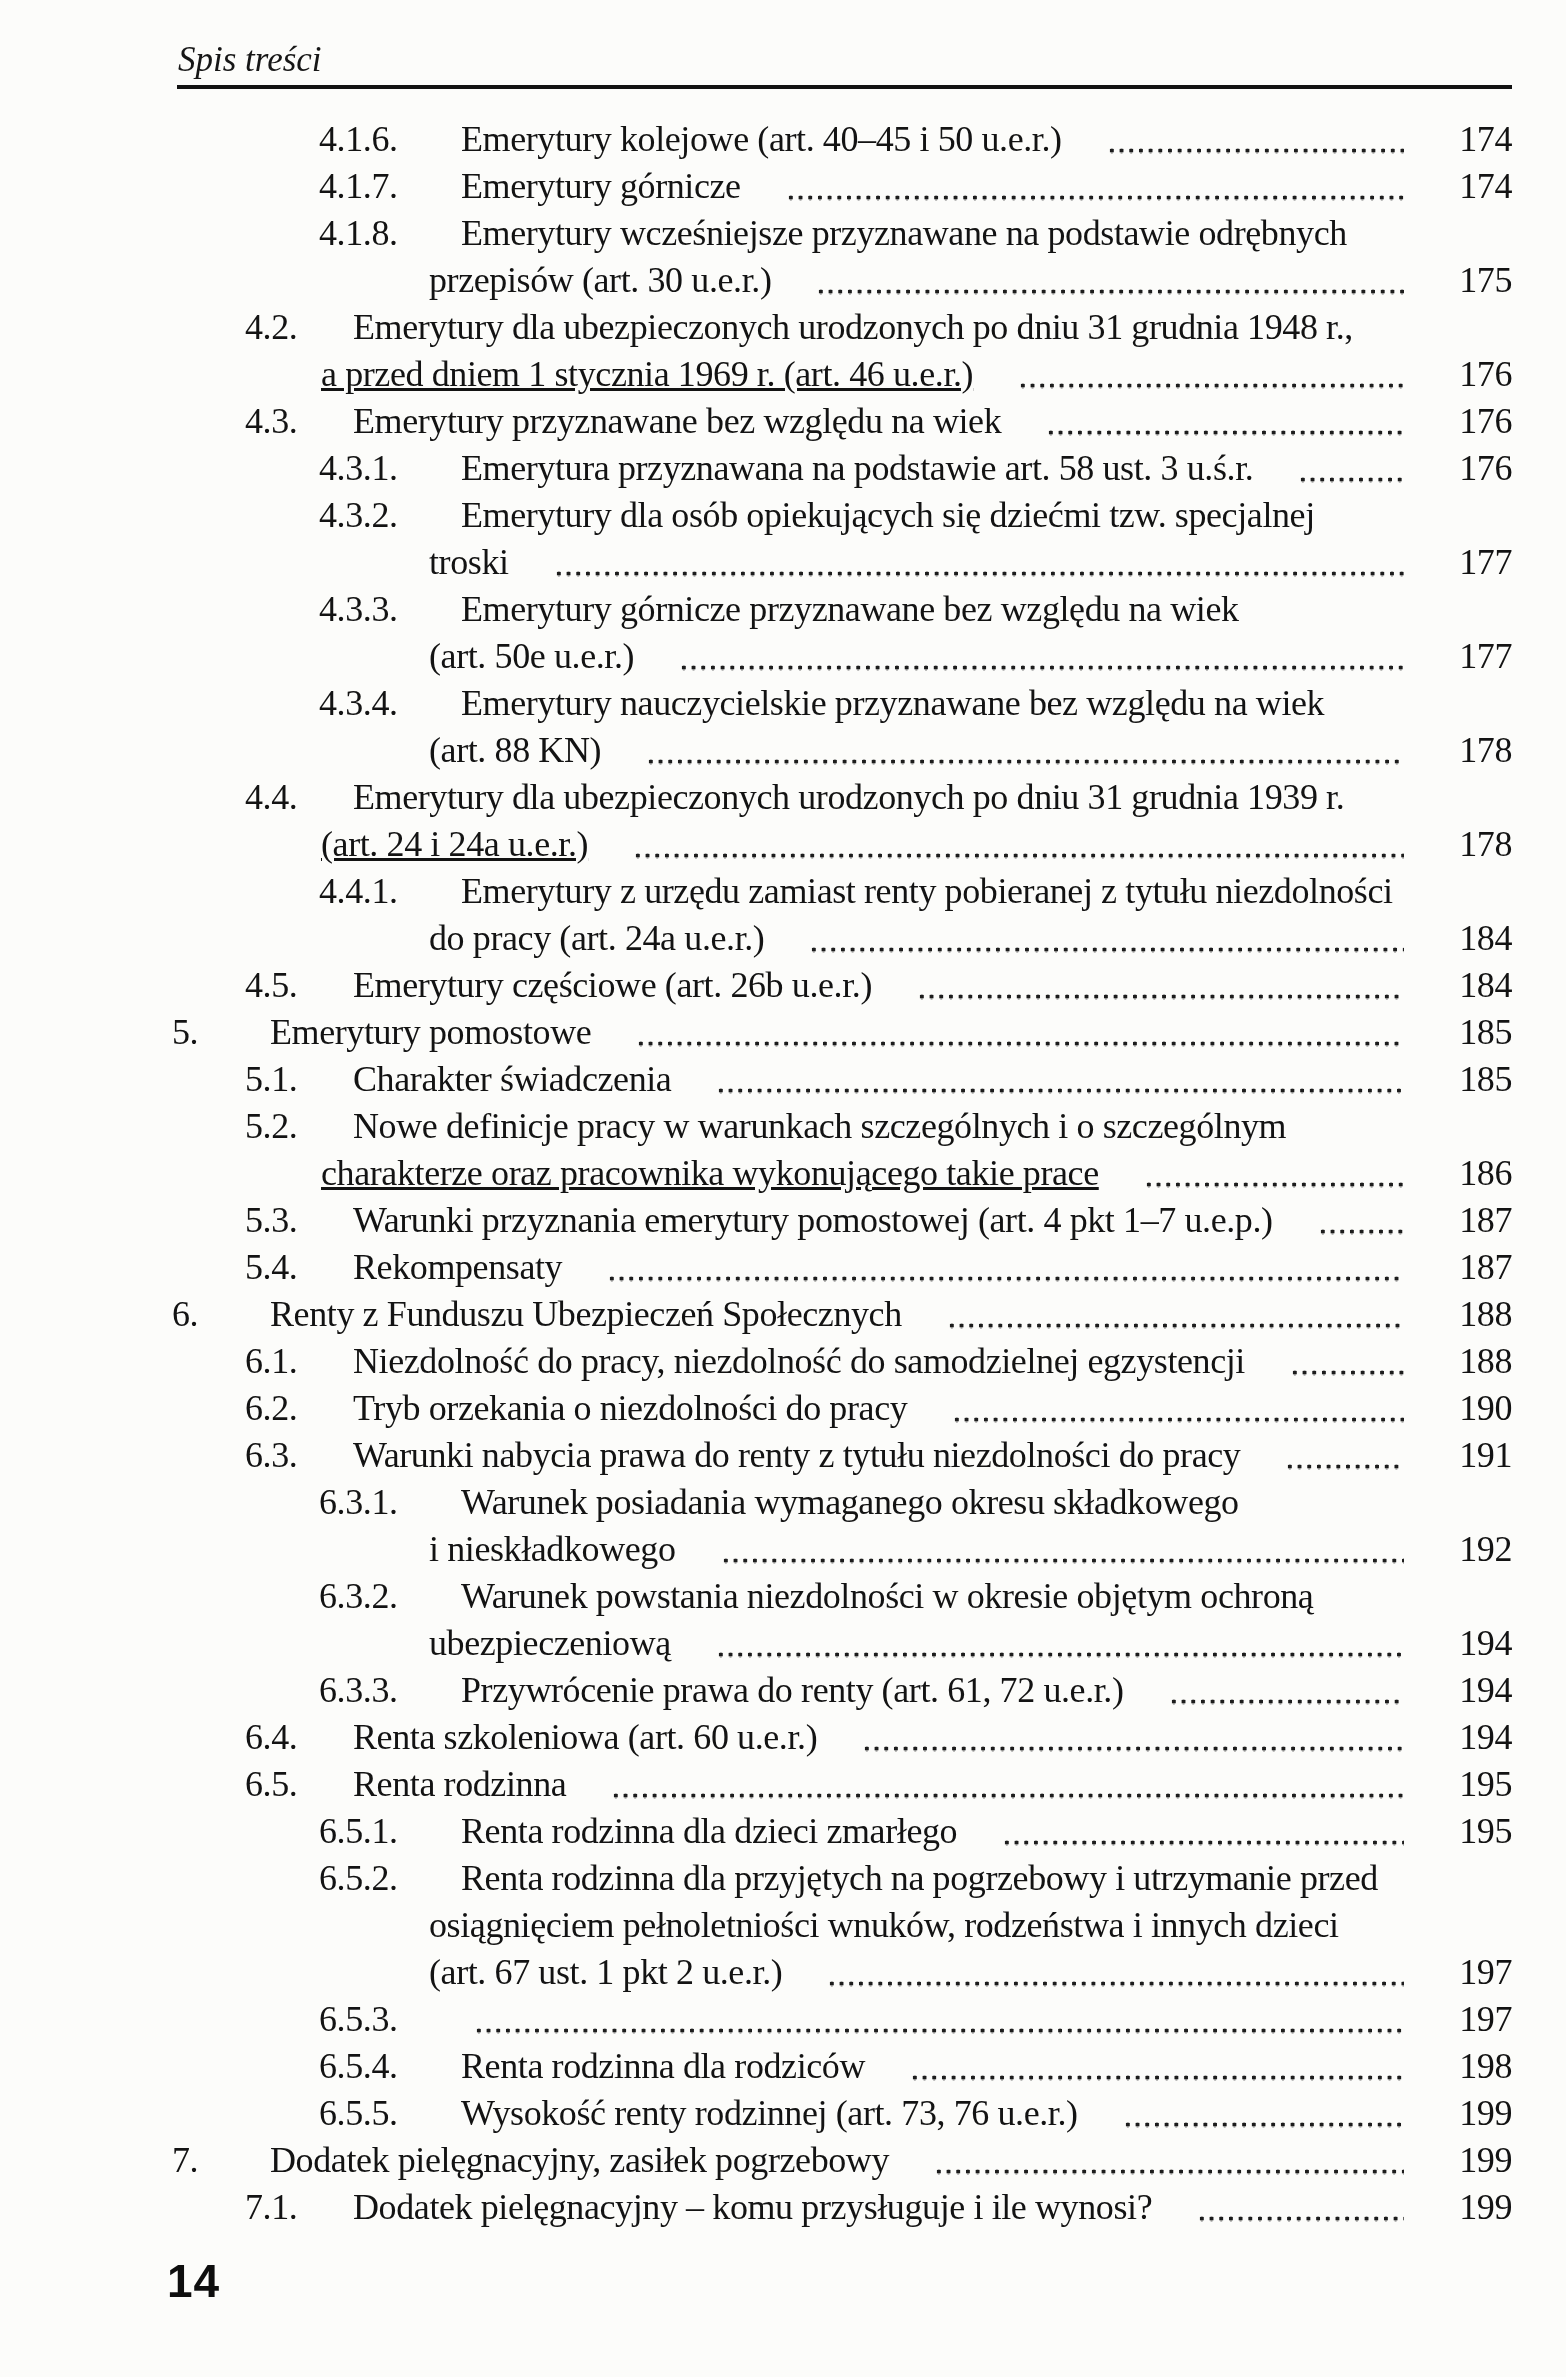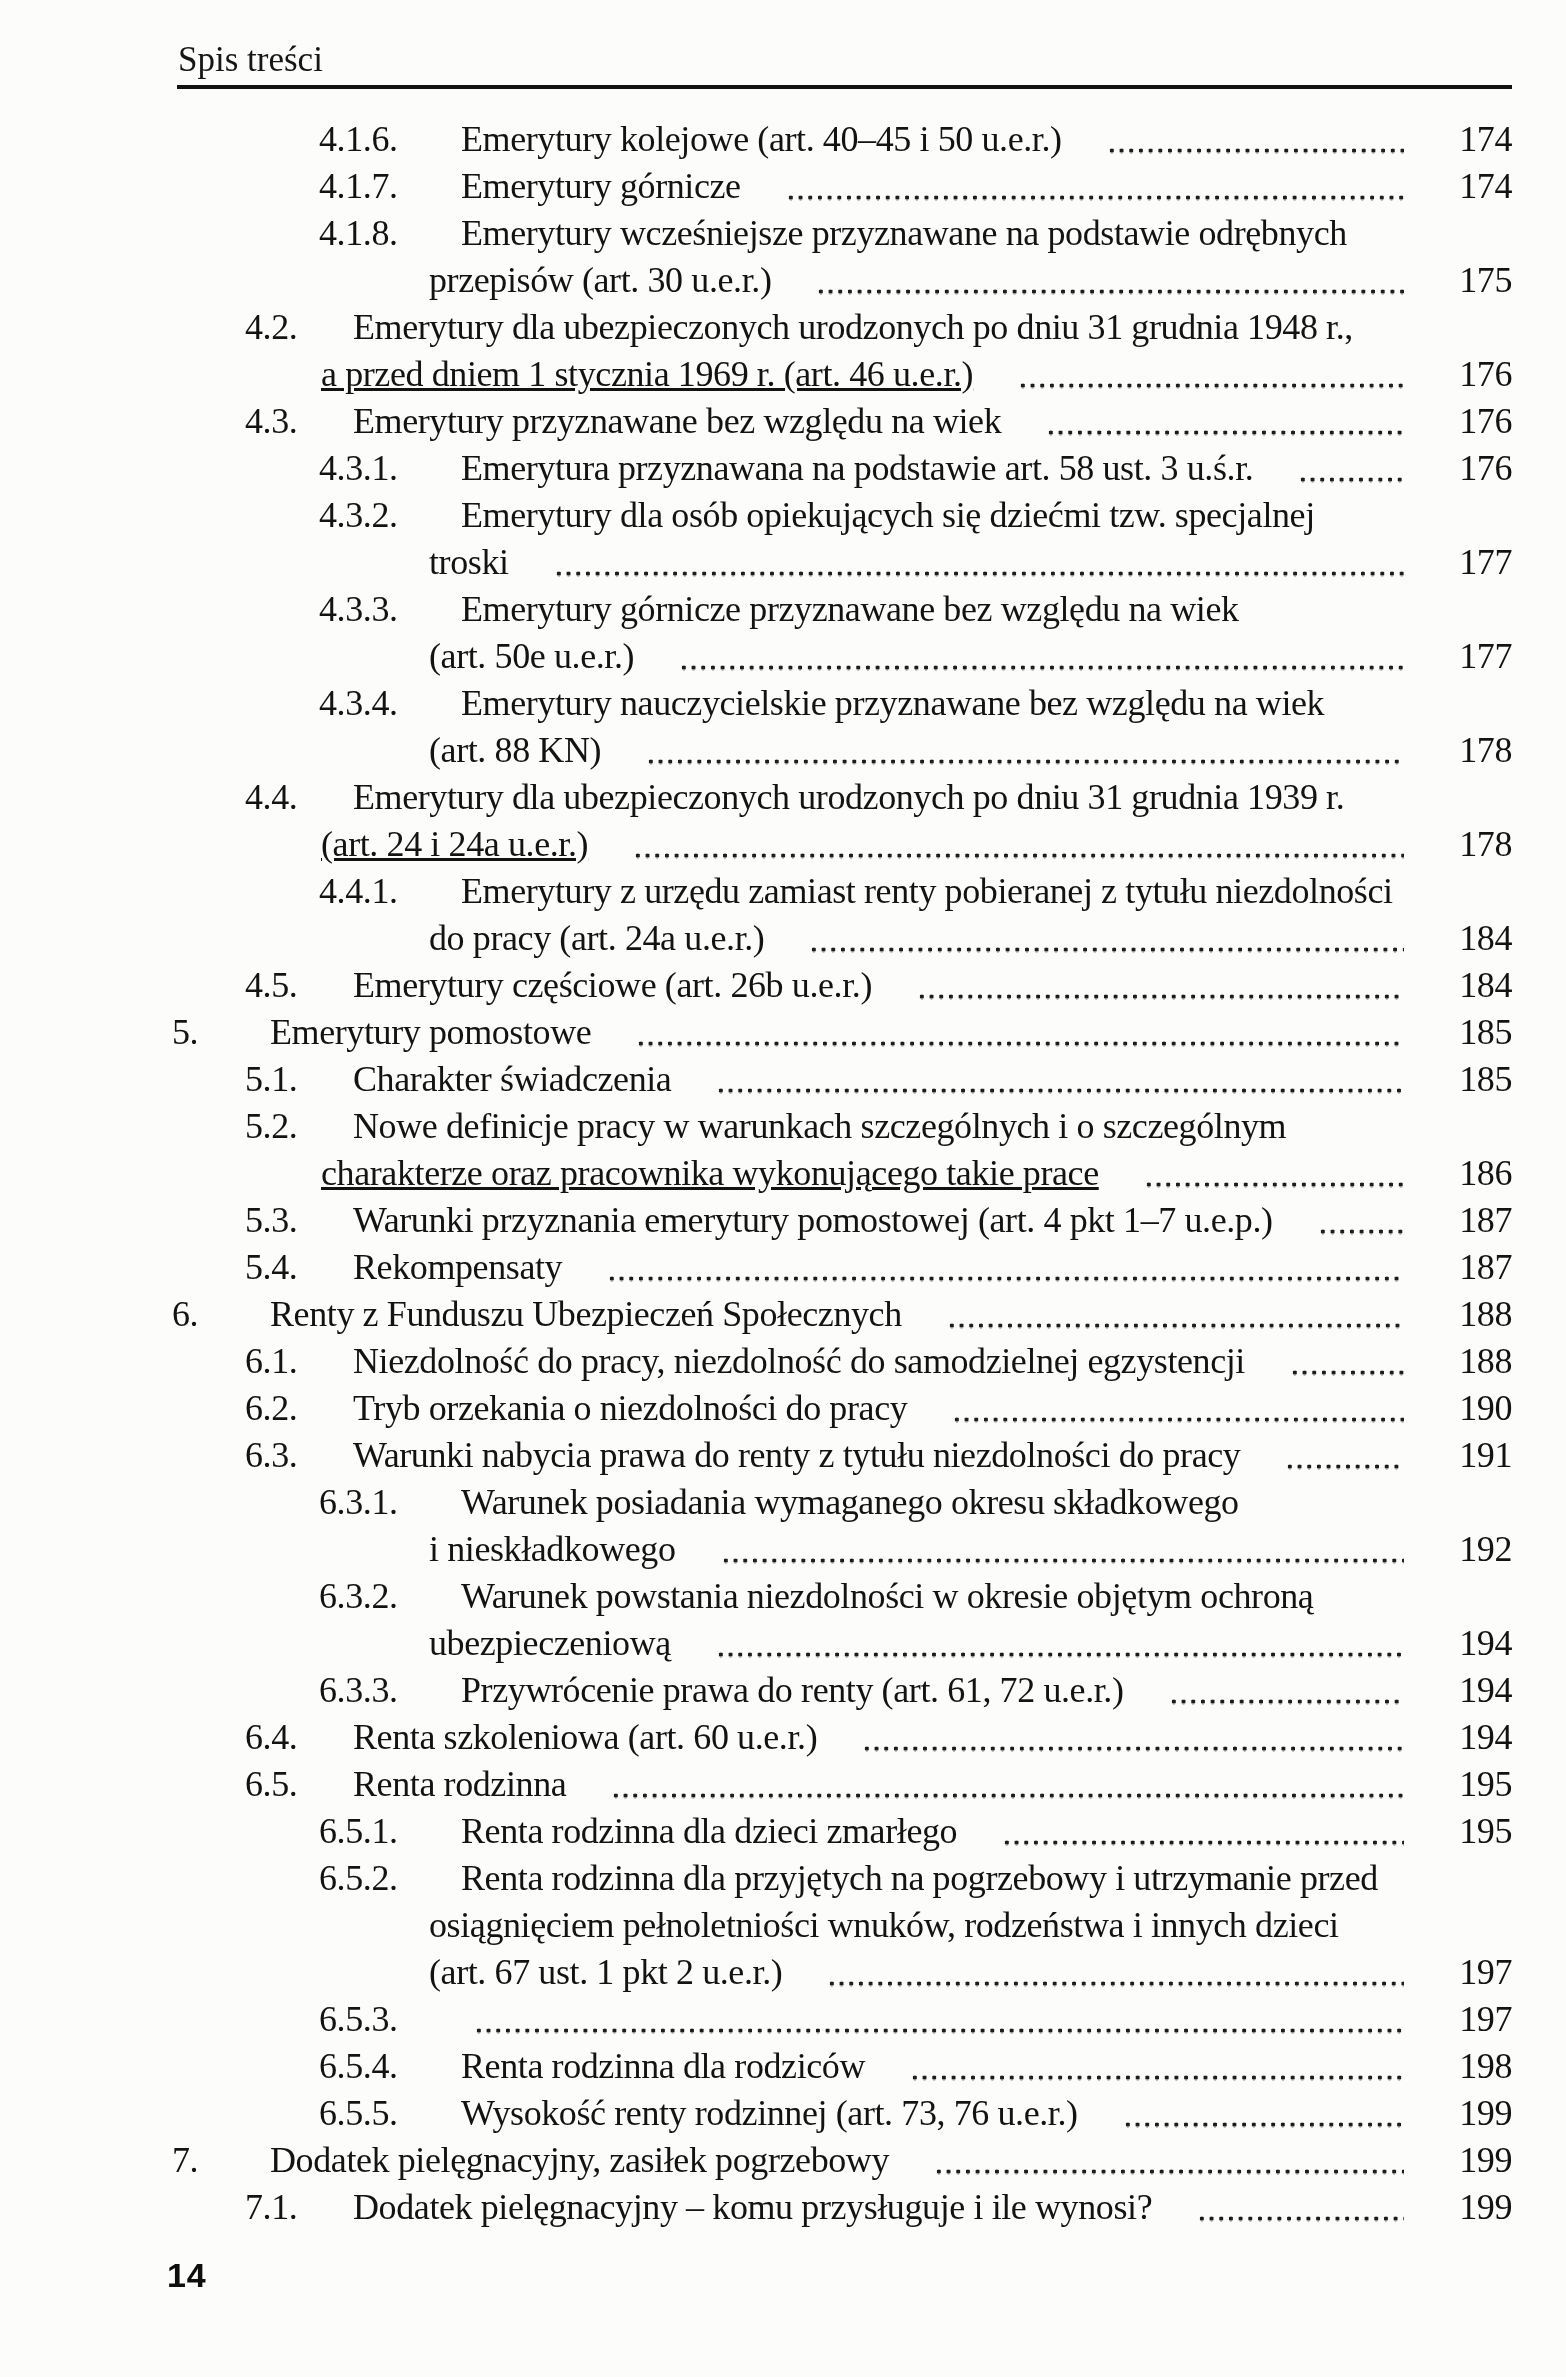--- a/index.html
+++ b/index.html
@@ -12,20 +12,21 @@
     height: 2377px;
     background: #fcfcfa;
     color: #131313;
     font-family: "Liberation Serif", serif;
     overflow: hidden;
   }
   .page-header-title {
     position: absolute;
     left: 178px;
     top: 41px;
+    font-style: italic;
     font-size: 35px;
     line-height: 1.1;
     letter-spacing: 0px;
     color: #161616;
   }
   .header-rule {
     position: absolute;
     left: 177px;
     top: 85px;
     width: 1335px;
@@ -70,21 +71,21 @@
     flex: 0 0 auto;
     width: 67px;
     text-align: right;
   }
   .folio {
     position: absolute;
     left: 167px;
     top: 2258px;
     font-family: "Liberation Sans", sans-serif;
     font-weight: bold;
-    font-size: 34px;
+    font-size: 46px;
     line-height: 1;
     letter-spacing: 0.9px;
     color: #0e0e0e;
     text-align: center;
   }
 </style>
 </head>
 <body>
 
 <div class="page-header-title">Spis treści</div>

